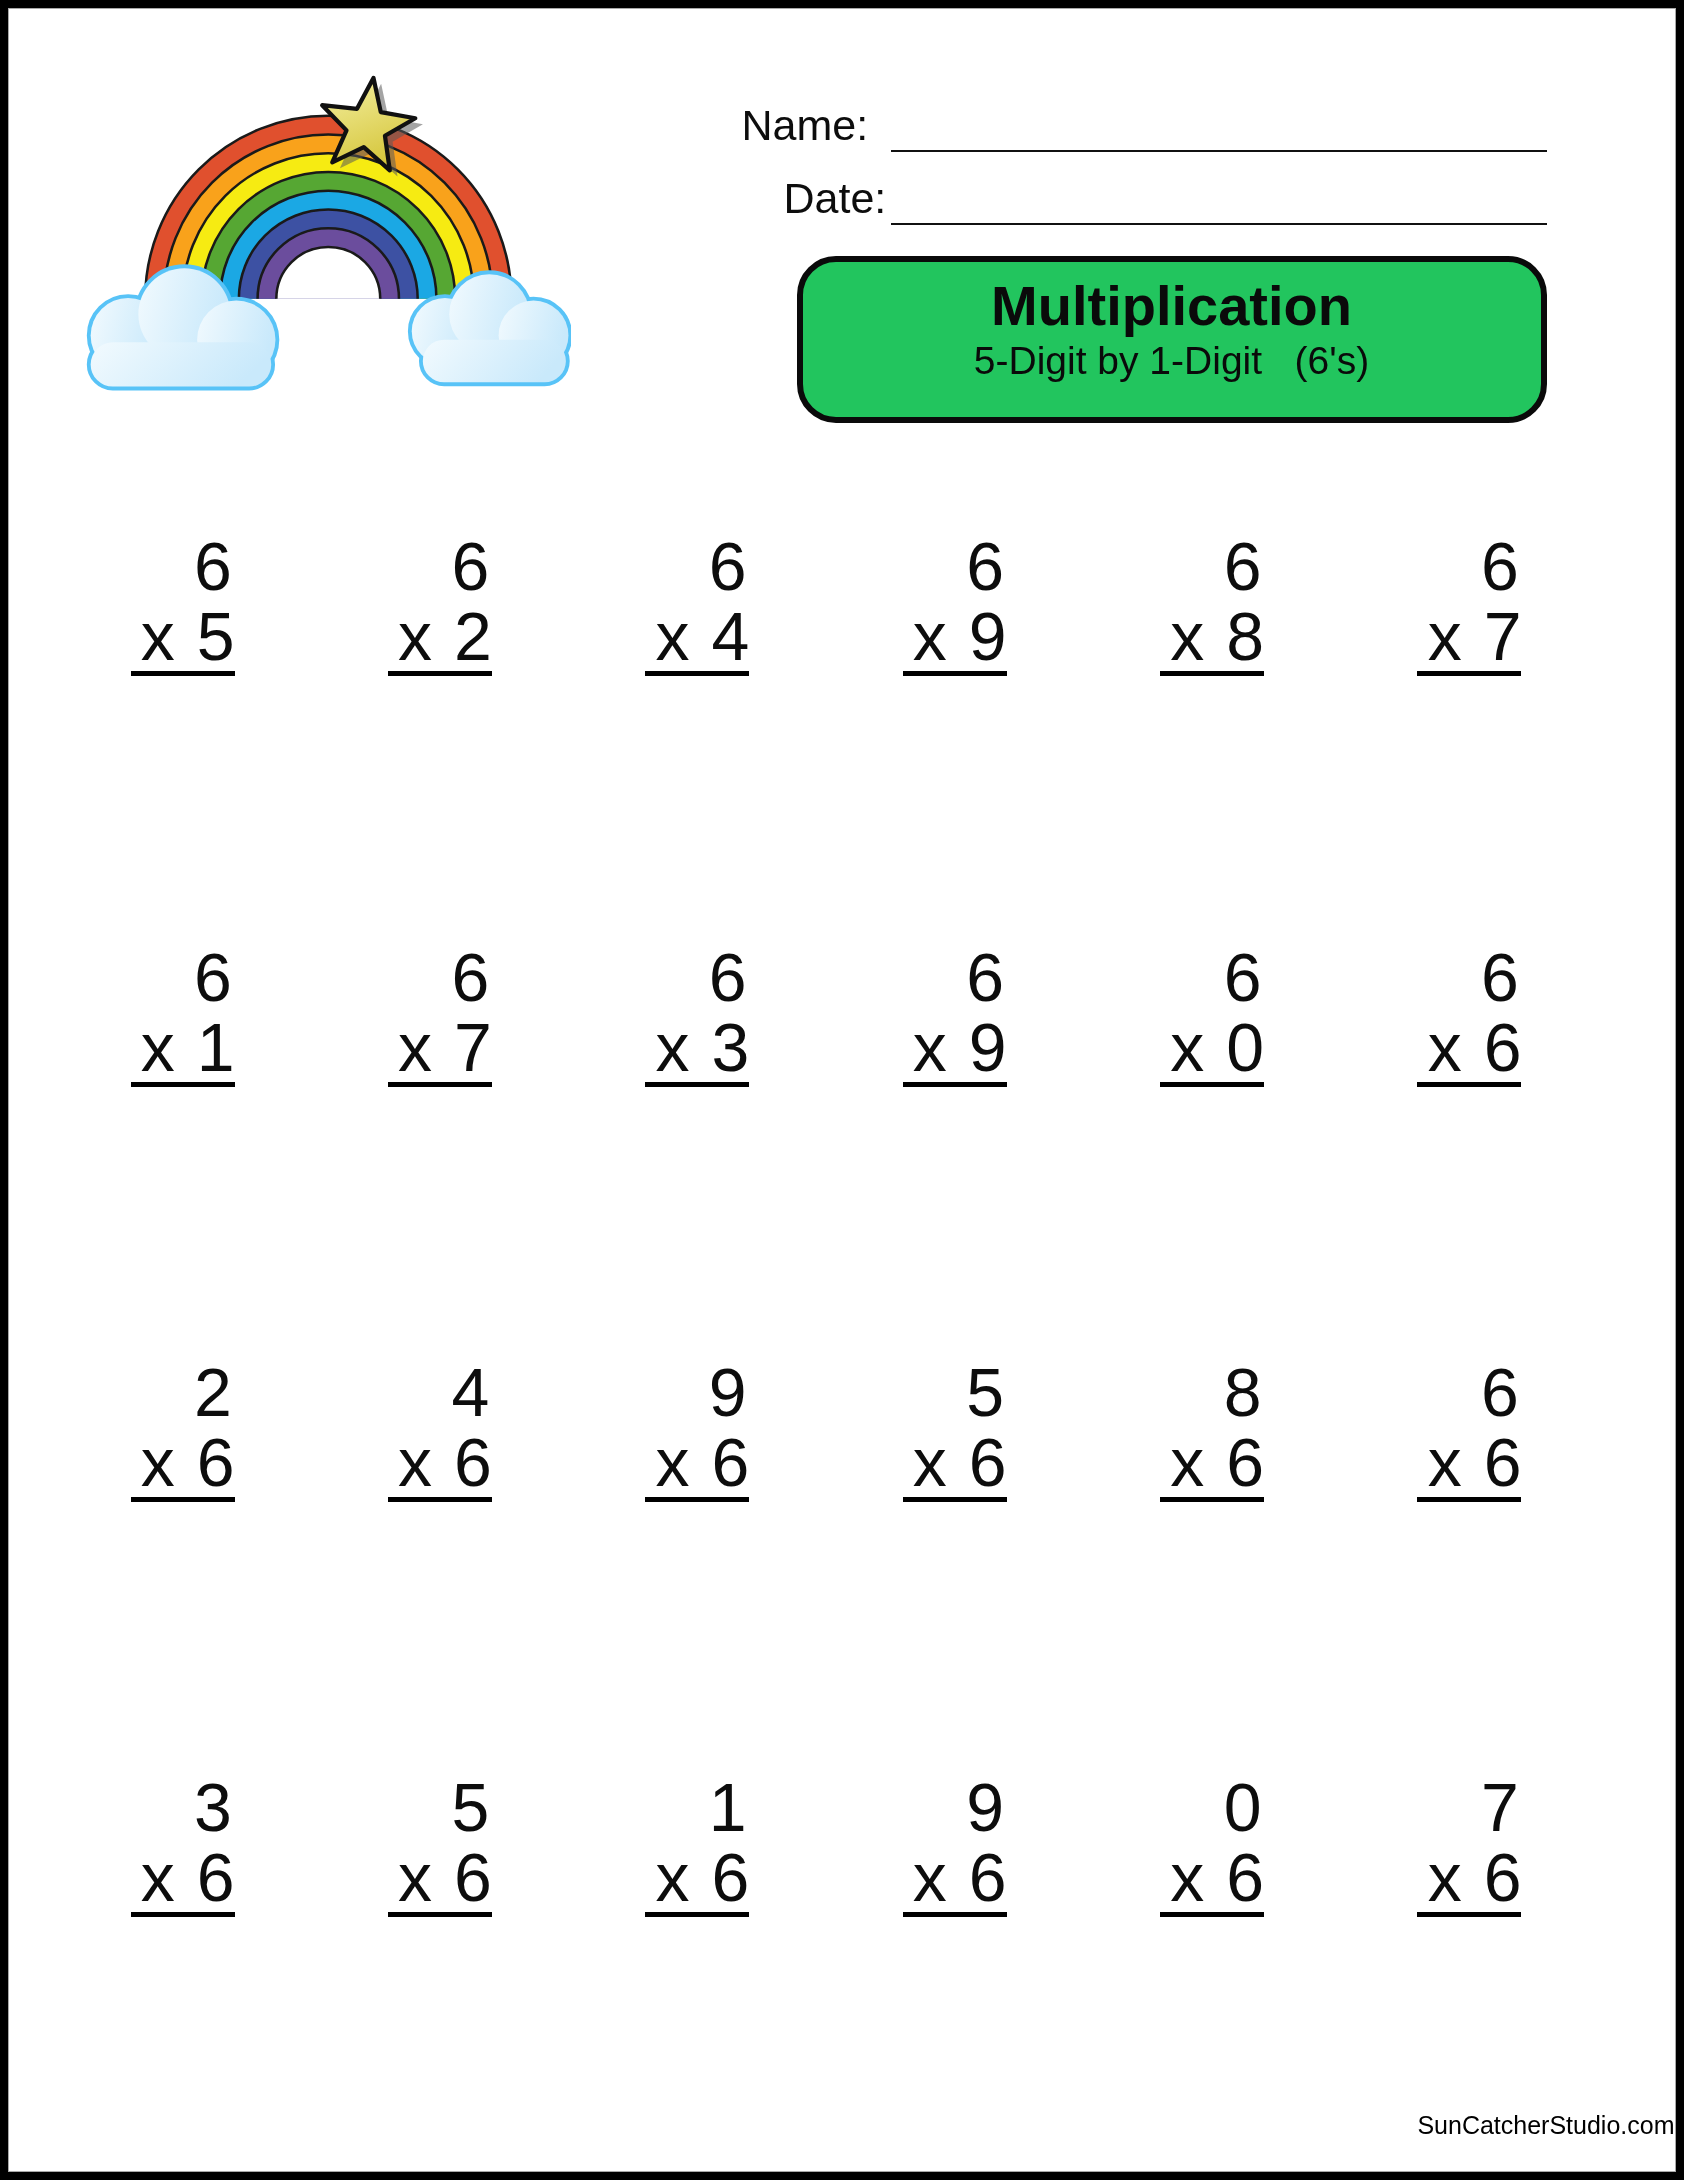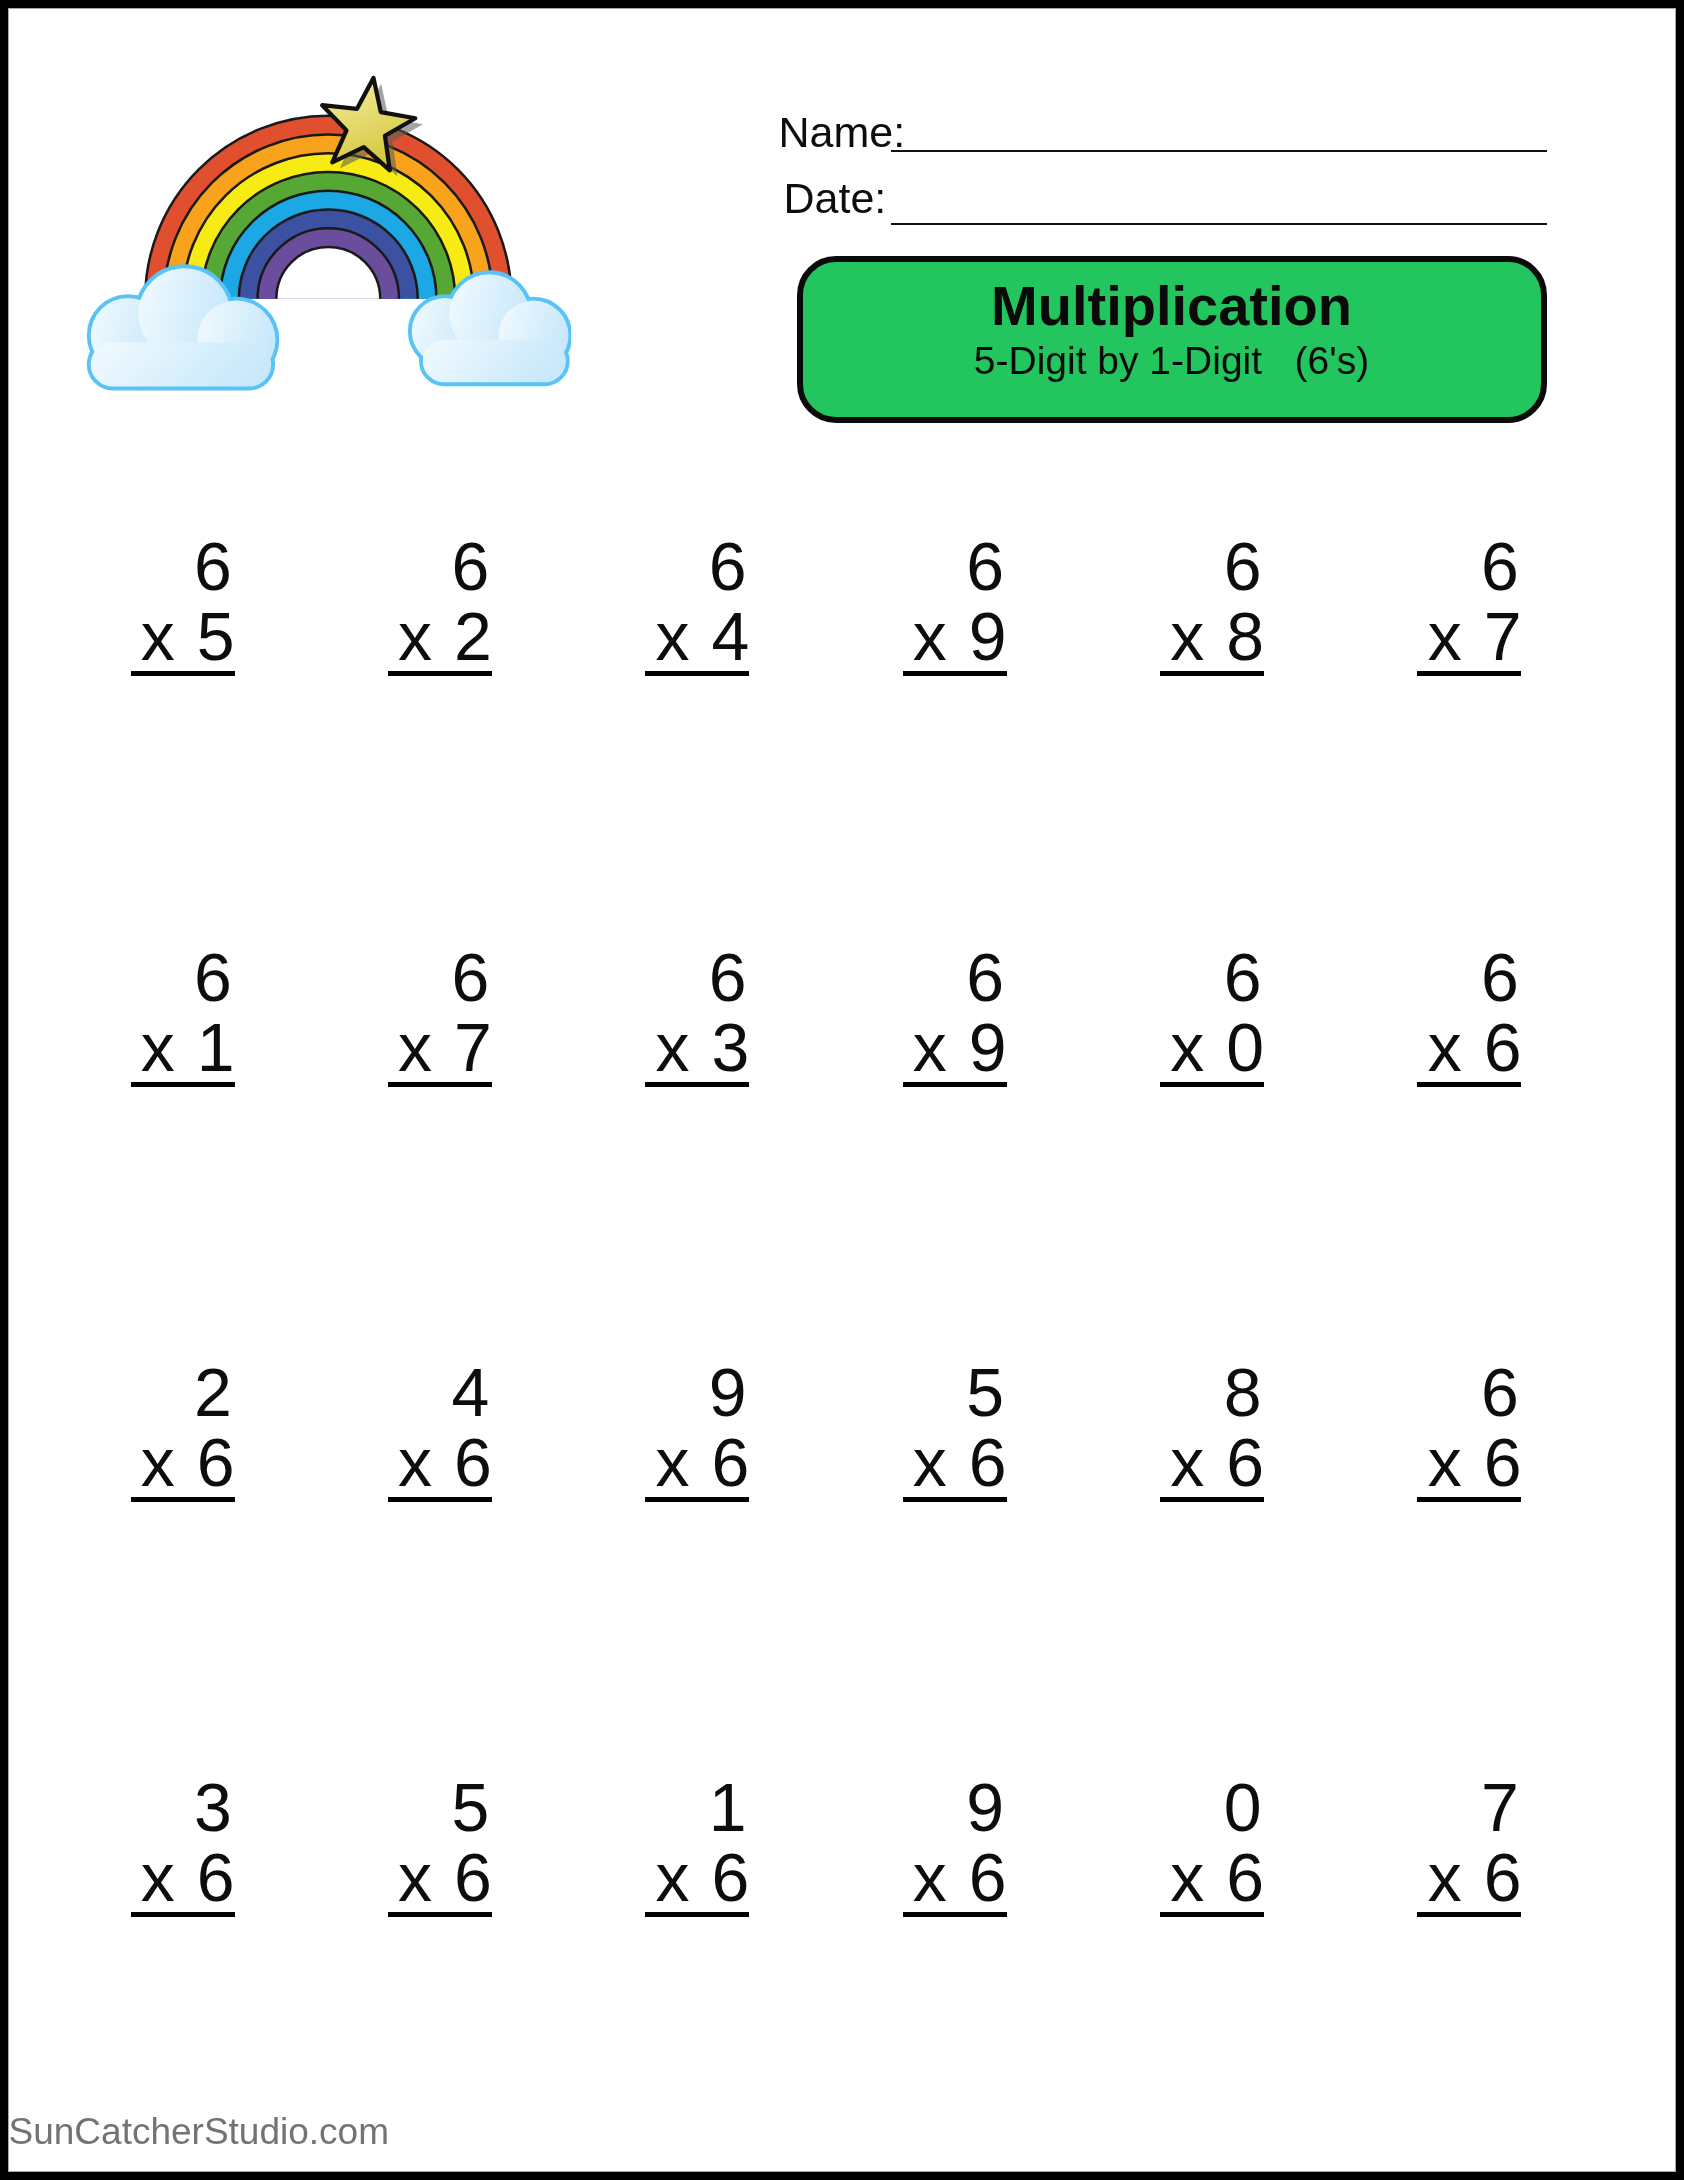--- a/index.html
+++ b/index.html
@@ -5,43 +5,43 @@
   html,body{margin:0;padding:0;width:1685px;height:2181px;overflow:hidden;
     background:#000;font-family:"Liberation Sans",sans-serif;}
   .page{position:absolute;left:8.5px;top:8.5px;width:1666px;height:2162px;
     background:#ffffff;outline:1.7px solid #a9a9a9;}
 
   
   .rainbow-wrap{position:absolute;left:51px;top:64px;width:511px;height:341px;}
   .instruction{position:absolute;left:101px;top:385px;font-size:37px;color:#0d0d0d;
     letter-spacing:0.4px;}
   .field-label{position:absolute;font-size:43px;color:#0d0d0d;}
-  .name-label{left:770px;top:92px;margin-top:7px;}
+  .name-label{left:733px;top:92px;}
   .date-label{left:775px;top:165px;}
   .field-line{position:absolute;height:0;border-top:2.6px solid #111;}
   .name-line{left:882px;top:141px;width:656px;}
   .date-line{left:882px;top:214px;width:656px;}
 
   .title-box{position:absolute;left:788px;top:247px;width:750px;height:167px;
     background:#22c55e;border:6.8px solid #0a0a0a;border-radius:39px;
     box-sizing:border-box;text-align:center;}
   .title{font-size:56px;font-weight:bold;color:#0a0a0a;margin-top:13.6px;line-height:61px;}
   .subtitle{font-size:39px;color:#0a0a0a;white-space:pre;margin-top:3.4px;line-height:44px;}
 
   
   .prow{position:absolute;left:122px;width:1391px;display:flex;
     justify-content:space-between;}
   .r1{top:522px;}.r2{top:933px;}.r3{top:1348px;}.r4{top:1763px;}
   .problem{width:104px;border-bottom:5.1px solid #000;font-size:68px;line-height:70px;
     color:#0d0d0d;}
   .top-op{text-align:right;padding-right:2.6px;}
   .bot{display:flex;justify-content:space-between;padding-left:10.2px;}
 
-  .footer{position:absolute;left:0;top:2102px;width:100%;text-align:left;
-    font-size:37px;color:#737373;}
+  .footer{position:absolute;left:0;top:2102px;width:100%;text-align:right;
+    font-size:25px;color:#000000;}
 </style>
 </head>
 <body>
 
 <div class="page">
 
   <div class="rainbow-wrap">
     <svg width="511" height="341" viewBox="0 0 600 400">
       <defs>
         <linearGradient id="starGrad" x1="0" y1="0" x2="0.55" y2="1">

